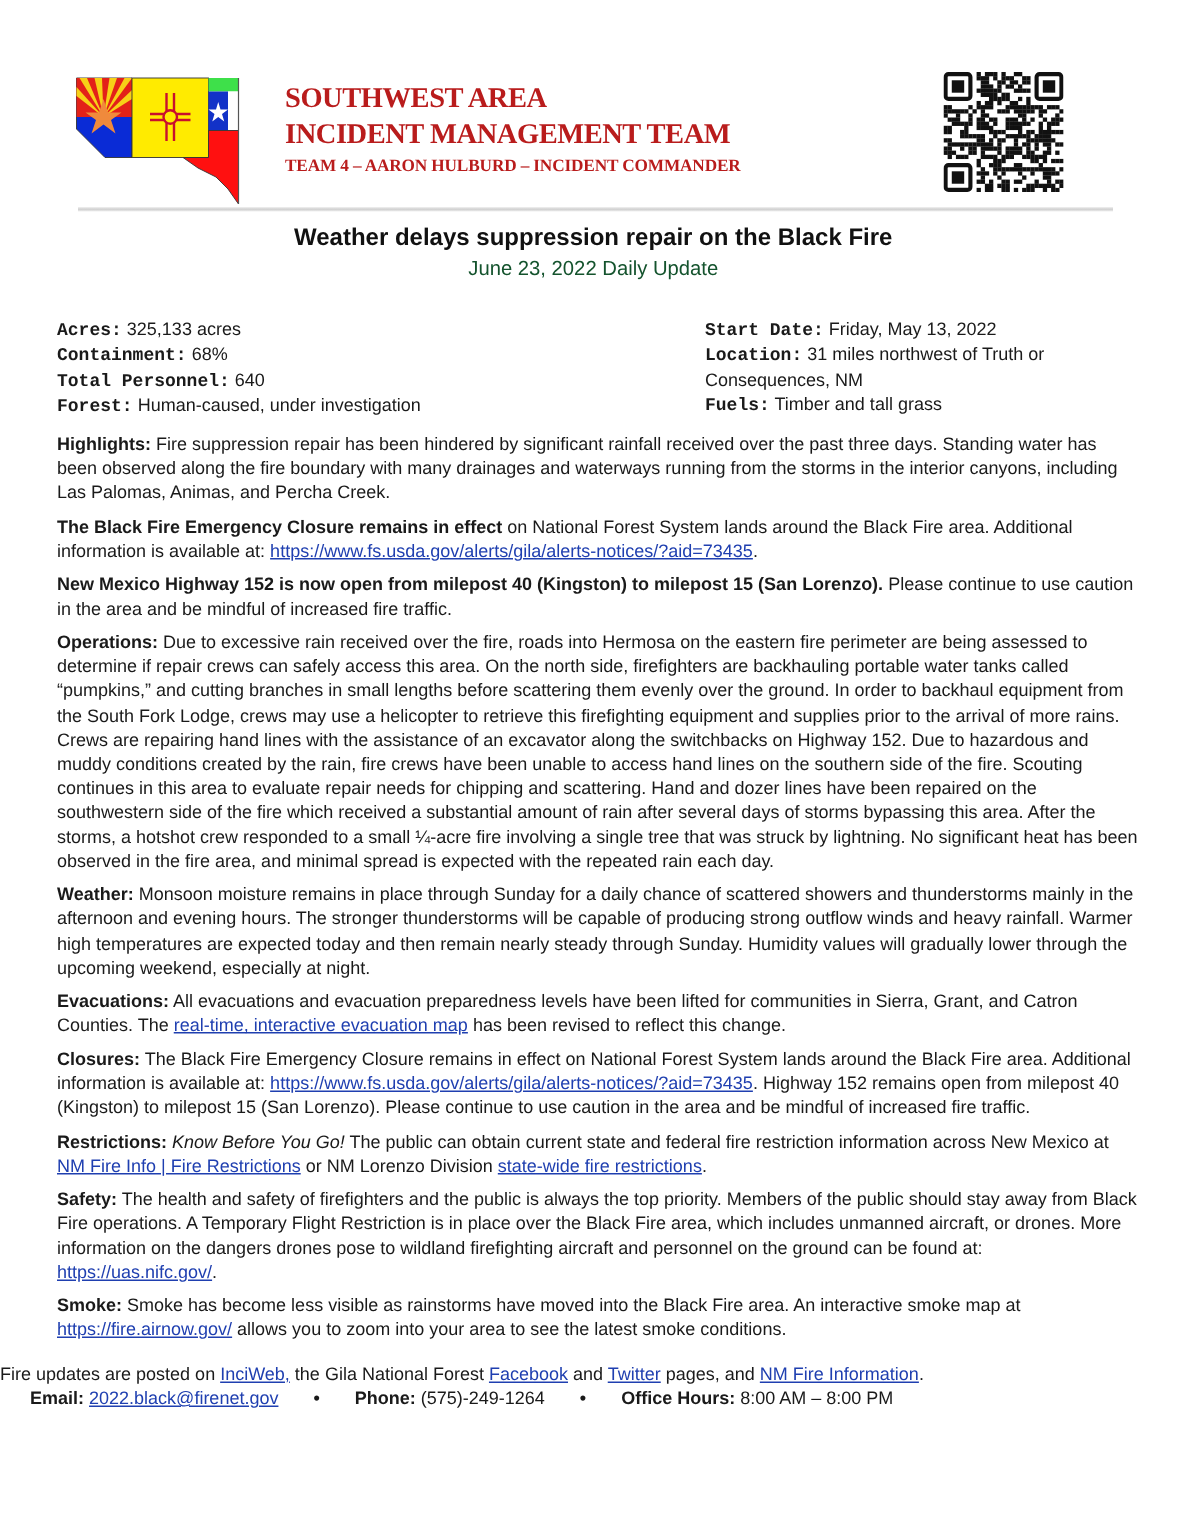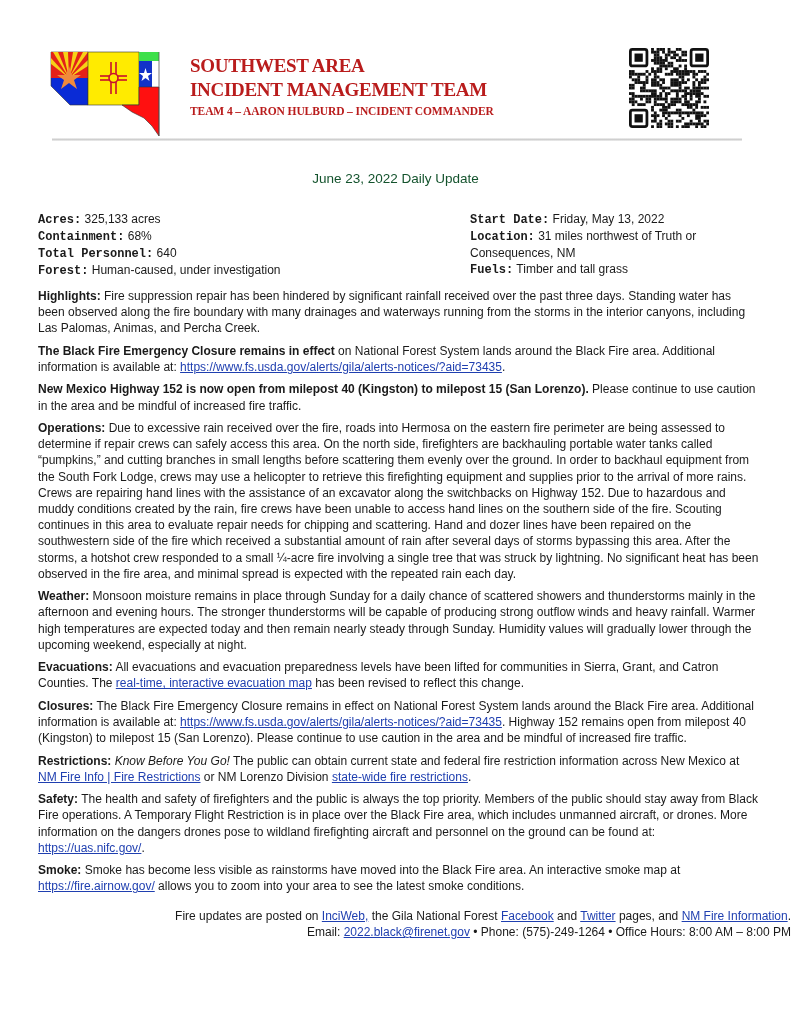--- a/index.html
+++ b/index.html
@@ -30,23 +30,23 @@
   .facts.right { left: 470px; width: 270px; }
   .facts .row b { font-weight: bold; font-family: Liberation Mono, monospace; }
 
   
   .body { position: absolute; left: 38px; top: 288px; width: 722px; font-size: 12px;
           line-height: 16.2px; color: #1a1a1a; }
   .body p { margin: 0 0 6.2px 0; }
   .body b { font-weight: bold; }
   a.link { color: #1f3fb0; text-decoration: underline; }
 
-  .footer { position: absolute; left: 0; width: 791px; top: 908px; text-align: right;
+  .footer { position: absolute; left: 0; width: 791px; top: 908px; text-align: left;
             font-size: 12px; line-height: 16px; }
-  .footer b { font-weight: normal; }
+  .footer b { font-weight: bold; padding-left: 20px; }
 </style>
 </head>
 <body>
 
 <div class="page">
 
   <svg class="logo" viewBox="0 0 124 90">
 
     <polygon points="3,4 40,4 40,57 22,57 3,38" fill="#0a2bd6" stroke="#333" stroke-width="0.6"></polygon>
     <rect x="3" y="4" width="37" height="26" fill="#e32119"></rect>
@@ -449,20 +449,21 @@
       <rect x="1.3793103448275863" y="1.3793103448275863" width="16.551724137931036" height="16.551724137931036" rx="2" fill="none" stroke="#111" stroke-width="2.7586206896551726"></rect>
       <rect x="5.517241379310345" y="5.517241379310345" width="8.275862068965518" height="8.275862068965518" fill="#111"></rect>
       <rect x="62.06896551724138" y="1.3793103448275863" width="16.551724137931036" height="16.551724137931036" rx="2" fill="none" stroke="#111" stroke-width="2.7586206896551726"></rect>
       <rect x="66.20689655172414" y="5.517241379310345" width="8.275862068965518" height="8.275862068965518" fill="#111"></rect>
       <rect x="1.3793103448275863" y="62.06896551724138" width="16.551724137931036" height="16.551724137931036" rx="2" fill="none" stroke="#111" stroke-width="2.7586206896551726"></rect>
       <rect x="5.517241379310345" y="66.20689655172414" width="8.275862068965518" height="8.275862068965518" fill="#111"></rect>
     </svg>
 
   <div class="sep"></div>
 
+  <div class="title">Weather delays suppression repair on the Black Fire</div>
   <div class="subtitle">June 23, 2022 Daily Update</div>
 
   <div class="facts left">
     <div class="row"><b>Acres:</b><span> 325,133 acres</span></div>
     <div class="row"><b>Containment:</b><span> 68%</span></div>
     <div class="row"><b>Total Personnel:</b><span> 640</span></div>
     <div class="row"><b>Forest:</b><span> Human-caused, under investigation</span></div>
   </div>
   <div class="facts right">
     <div class="row"><b>Start Date:</b><span> Friday, May 13, 2022</span></div>

